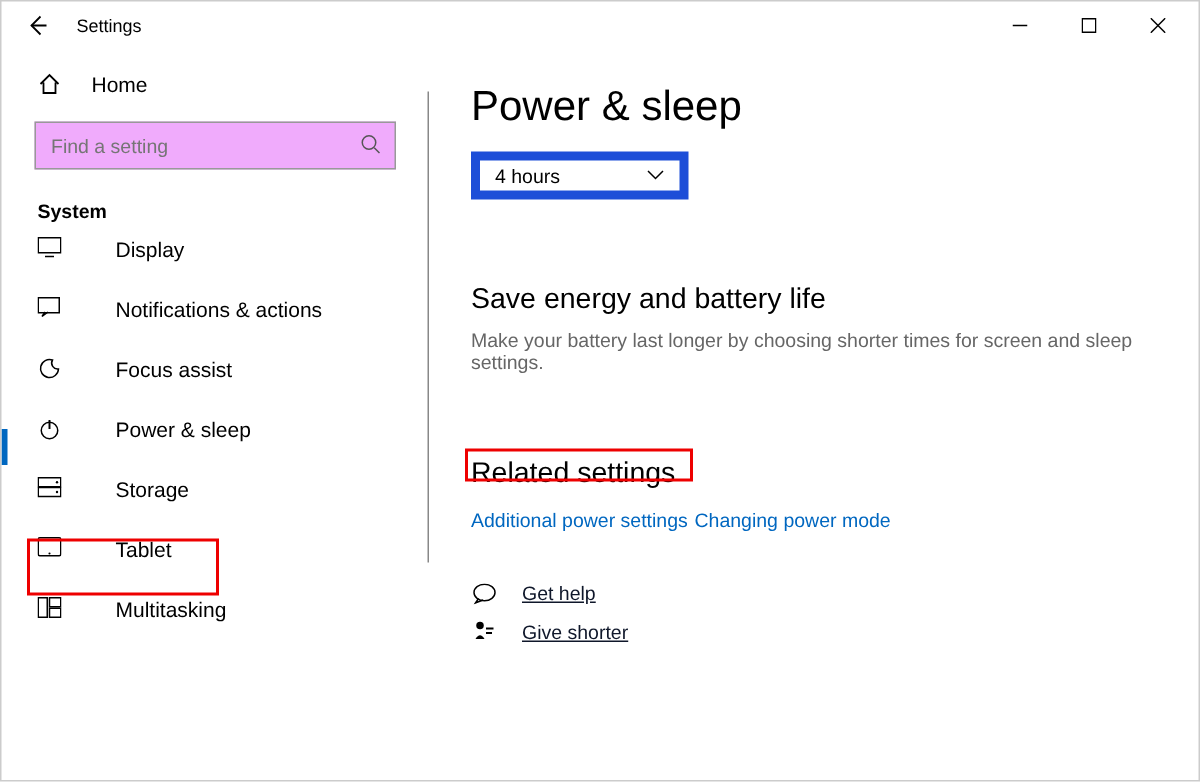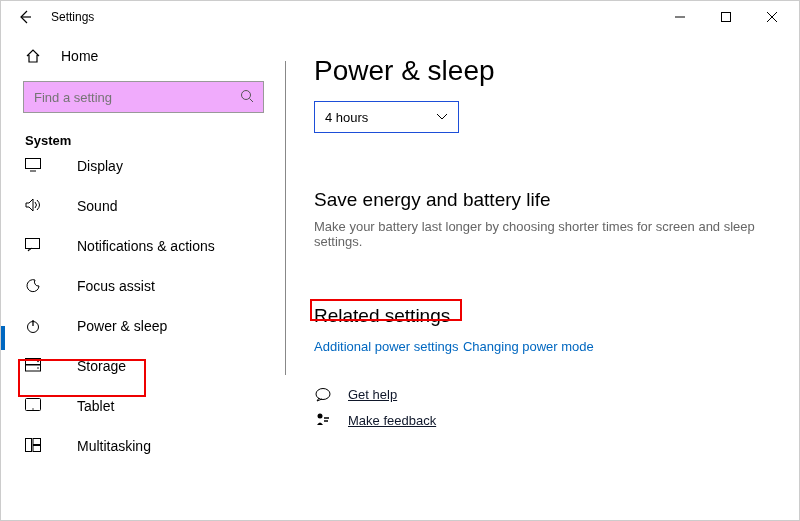--- a/index.html
+++ b/index.html
@@ -22,21 +22,21 @@
     .nav-list { list-style: none; }
     .nav-item { display: flex; align-items: flex-start; height: 40px; padding-left: 24px; gap: 36px; font-size: 14px; position: relative; }
     .nav-item.active::before { content: ""; position: absolute; left: 0; top: 8px; bottom: 8px; width: 4px; background: #0067c0; }
     .nav-item .icon-slot { width: 16px; display: flex; justify-content: center; }
     .highlight-nav { position: absolute; border: 2px solid #e00; left: 17px; width: 128px; height: 38px; top: 326px; pointer-events: none; }
 
     .divider-v { position: absolute; left: 284px; top: 60px; height: 314px; width: 1px; background: #888; }
 
     .main { flex: 1; padding: 22px 24px 0 28px; position: relative; }
     .page-title { font-size: 28px; font-weight: 400; margin-bottom: 14px; }
-    .dropdown { width: 145px; height: 32px; border: 1px solid #1d4ed8; display: flex; align-items: center; justify-content: space-between; padding: 0 10px; font-size: 13px; }
+    .dropdown { width: 145px; height: 32px; border: 6px solid #1d4ed8; display: flex; align-items: center; justify-content: space-between; padding: 0 10px; font-size: 13px; }
 
     .section-h { font-size: 19px; font-weight: 400; margin-top: 56px; }
     .section-p { font-size: 13px; color: #666; margin-top: 8px; }
     .section-h2 { font-size: 19px; font-weight: 400; margin-top: 56px; }
     .link { color: #0067c0; font-size: 13px; display: inline-block; margin-top: 12px; }
     .link-row { display: flex; align-items: center; gap: 16px; font-size: 13px; color: #0f172a; margin-top: 20px; text-decoration: underline; }
     .link-row .iconwrap { color: #333; width: 18px; display:flex; justify-content:center; }
     .highlight-link { position: absolute; border: 2px solid #e00; left: 24px; top: 266px; width: 152px; height: 22px; pointer-events:none; }
 
     svg { display: block; }
@@ -102,28 +102,20 @@
             <svg width="16" height="14" viewBox="0 0 16 14">
               <rect x="0.5" y="0.5" width="15" height="10" stroke="#000" fill="none"></rect>
               <line x1="5" y1="13" x2="11" y2="13" stroke="#000"></line>
             </svg>
           </span>
         <span>Display</span>
       </li>
       <li class="nav-item">
         <span class="icon-slot">
             <svg width="16" height="14" viewBox="0 0 16 14">
-              <path d="M1 5 H4 L8 1 V13 L4 9 H1 Z M10 4 Q13 7 10 10 M12 2 Q17 7 12 12" stroke="#000" fill="none"></path>
-            </svg>
-          </span>
-        <span>Sound</span>
-      </li>
-      <li class="nav-item">
-        <span class="icon-slot">
-            <svg width="16" height="14" viewBox="0 0 16 14">
               <rect x="0.5" y="0.5" width="14" height="10" stroke="#000" fill="none"></rect>
               <path d="M5 10 L3 13 L7 10" stroke="#000" fill="none"></path>
             </svg>
           </span>
         <span>Notifications &amp; actions</span>
       </li>
       <li class="nav-item">
         <span class="icon-slot">
             <svg width="16" height="16" viewBox="0 0 16 16">
               <path d="M10 2 A6 6 0 1 0 14 8 A4 4 0 0 1 10 2 Z" stroke="#000" fill="none"></path>
@@ -205,18 +197,18 @@
       <span>Get help</span>
     </div>
     <div class="link-row" style="margin-top:10px">
       <span class="iconwrap">
           <svg width="16" height="16" viewBox="0 0 16 16">
             <circle cx="5" cy="4" r="2.5" fill="#000"></circle>
             <path d="M2 13 Q5 8 8 13 Z" fill="#000"></path>
             <path d="M9 6 L14 6 M9 9 L13 9" stroke="#000" stroke-width="1.4"></path>
           </svg>
         </span>
-      <span>Make feedback</span>
+      <span>Give shorter</span>
     </div>
 
     <div class="highlight-link"></div>
   </div>
 </div>
 
 </body></html>

